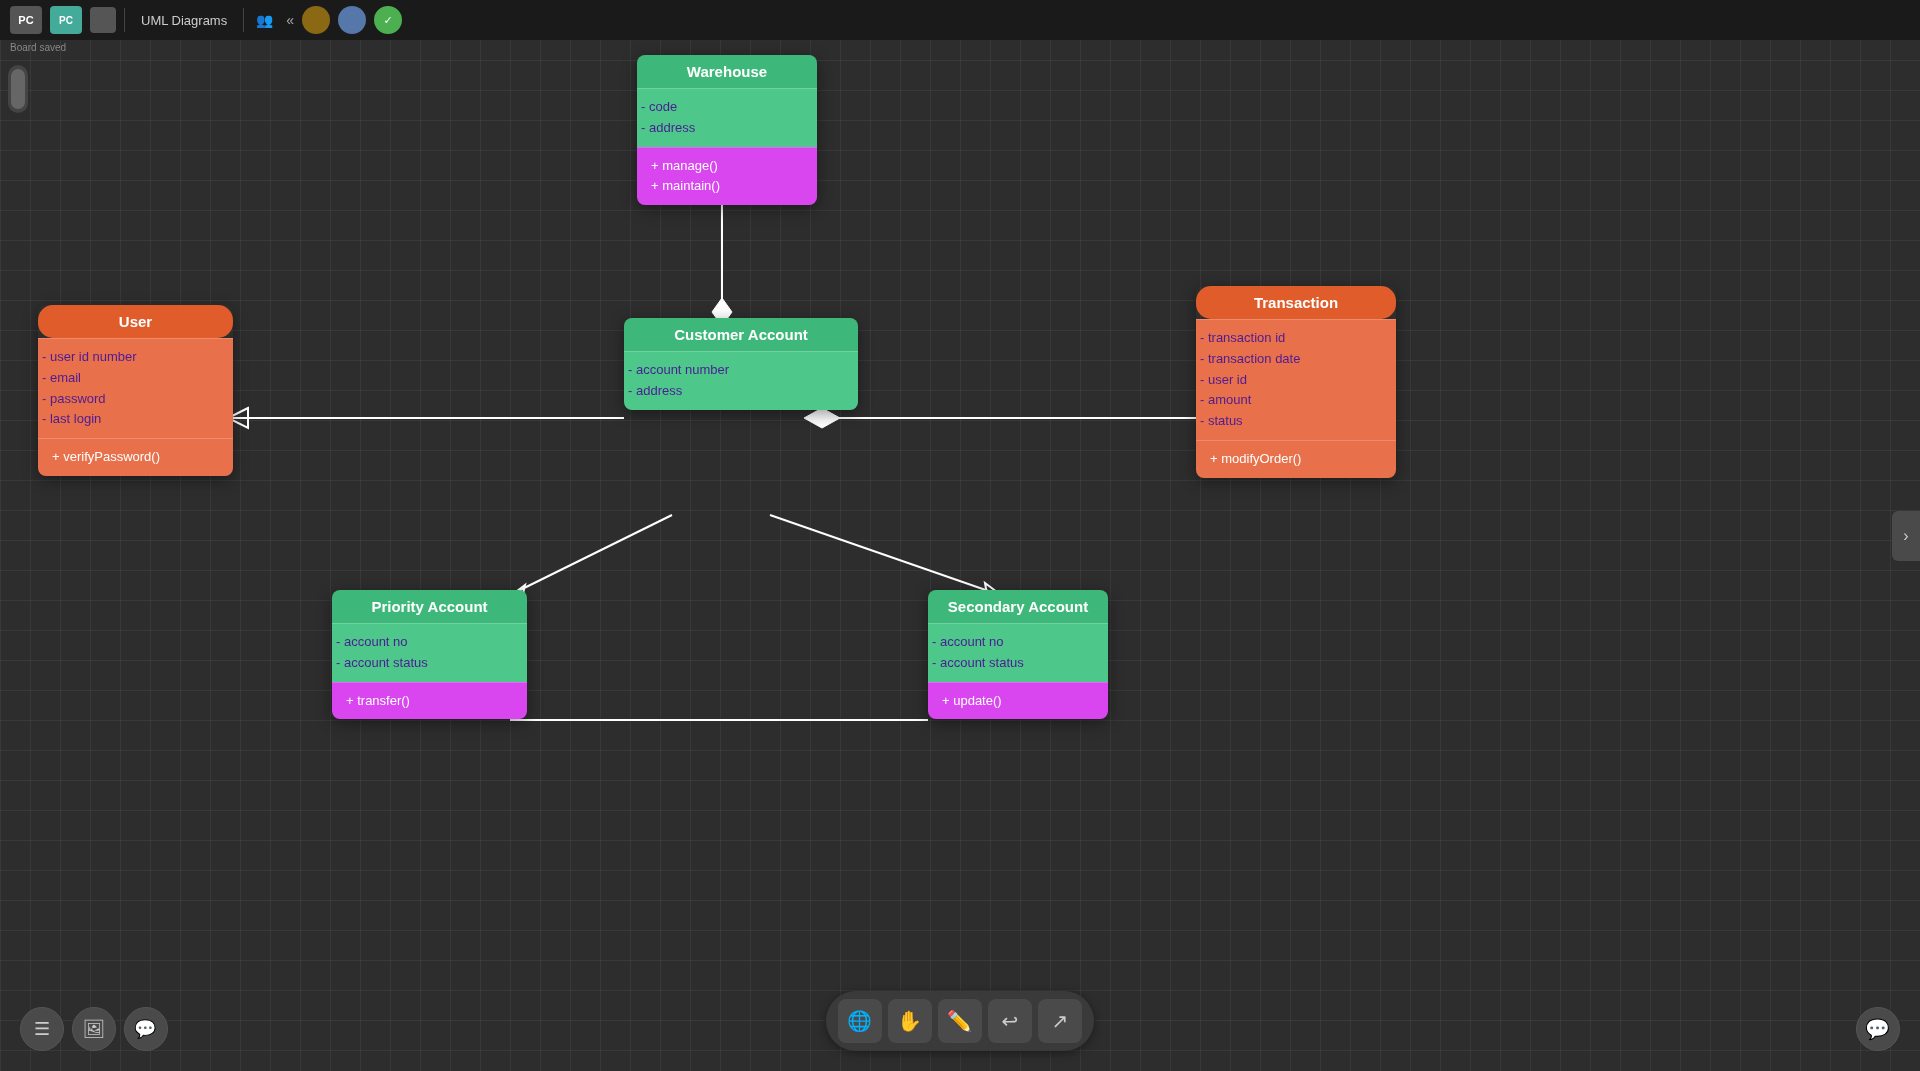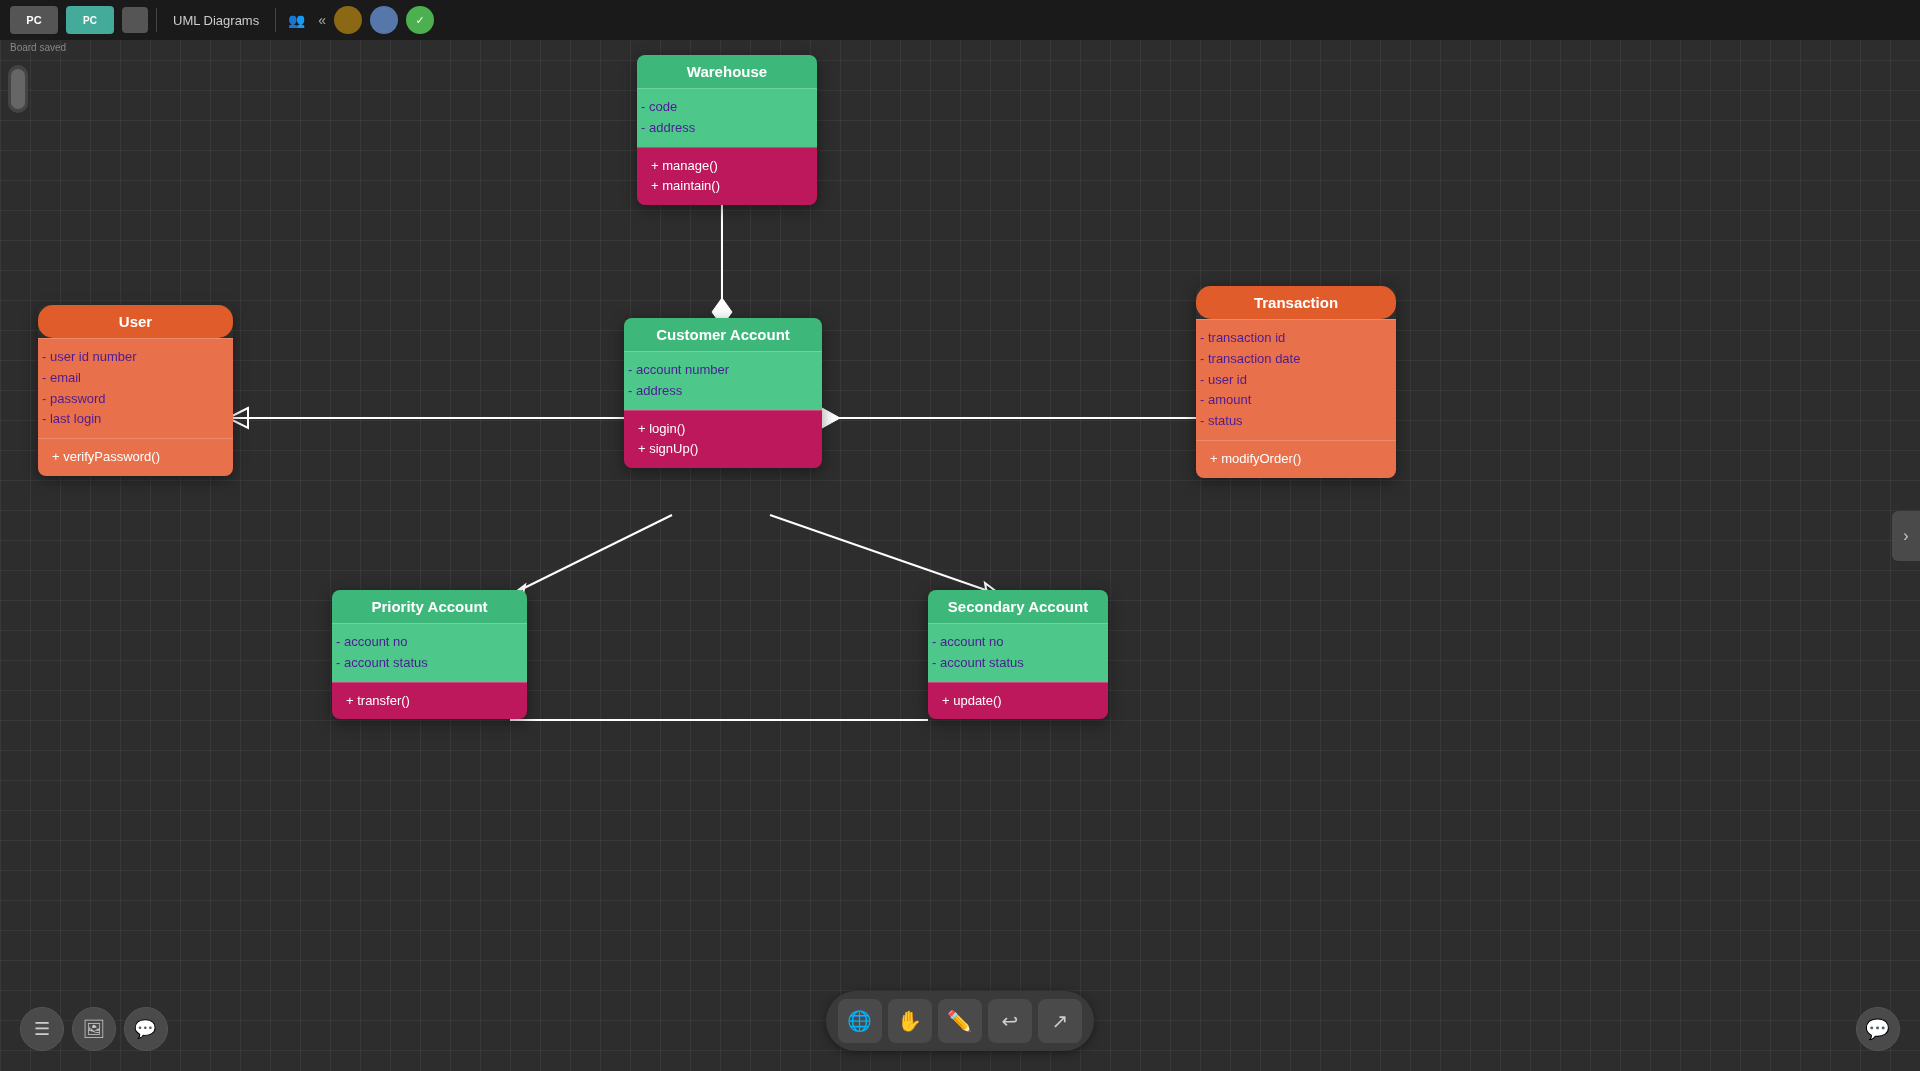--- a/index.html
+++ b/index.html
@@ -33,21 +33,21 @@
       height: 40px;
       background: #1a1a1a;
       display: flex;
       align-items: center;
       padding: 0 10px;
       gap: 8px;
       z-index: 100;
     }
 
     .toolbar-logo {
-      width: 48px;
+      width: 32px;
       height: 28px;
       background: #2d2d2d;
       border-radius: 4px;
       display: flex;
       align-items: center;
       justify-content: center;
       color: white;
       font-size: 10px;
       font-weight: bold;
     }
@@ -167,21 +167,21 @@
       padding: 8px 14px;
       font-size: 13px;
       color: white;
       line-height: 1.6;
       border-top: 1px solid rgba(255,255,255,0.2);
     }
 
     
     .green .uml-header { background: #3db87a; }
     .green .uml-section { background: #4dc78a; }
-    .green .uml-methods { background: #be185d; }
+    .green .uml-methods { background: #d946ef; }
 
     
     .orange .uml-header { background: #e05c2a; border-radius: 15px; }
     .orange .uml-section { background: #e8704a; }
     .orange .uml-methods { background: #e8704a; }
 
     
     .diagram-svg {
       position: absolute;
       top: 0;
@@ -333,27 +333,24 @@
 <div class="uml-box green" style="left:637px; top:55px; width:170px;">
   <div class="uml-header">Warehouse</div>
   <div class="uml-section">
     - code<br>- address
   </div>
   <div class="uml-methods">
     + manage()<br>+ maintain()
   </div>
 </div>
 
-<div class="uml-box green" style="left:624px; top:318px; width:198px;">
+<div class="uml-box green" style="left:624px; top:318px; width:234px;">
   <div class="uml-header">Customer Account</div>
   <div class="uml-section">
     - account number<br>- address
-  </div>
-  <div class="uml-methods">
-    + login()<br>+ signUp()
   </div>
 </div>
 
 <div class="uml-box orange" style="left:38px; top:305px; width:195px;">
   <div class="uml-header">User</div>
   <div class="uml-section">
     - user id number<br>- email<br>- password<br>- last login
   </div>
   <div class="uml-methods">
     + verifyPassword()

